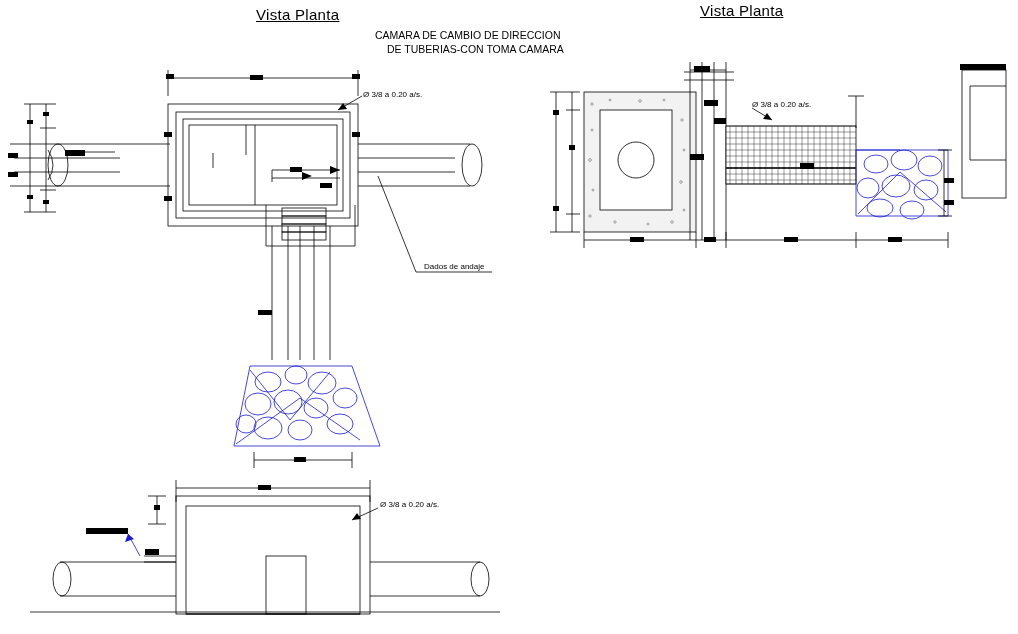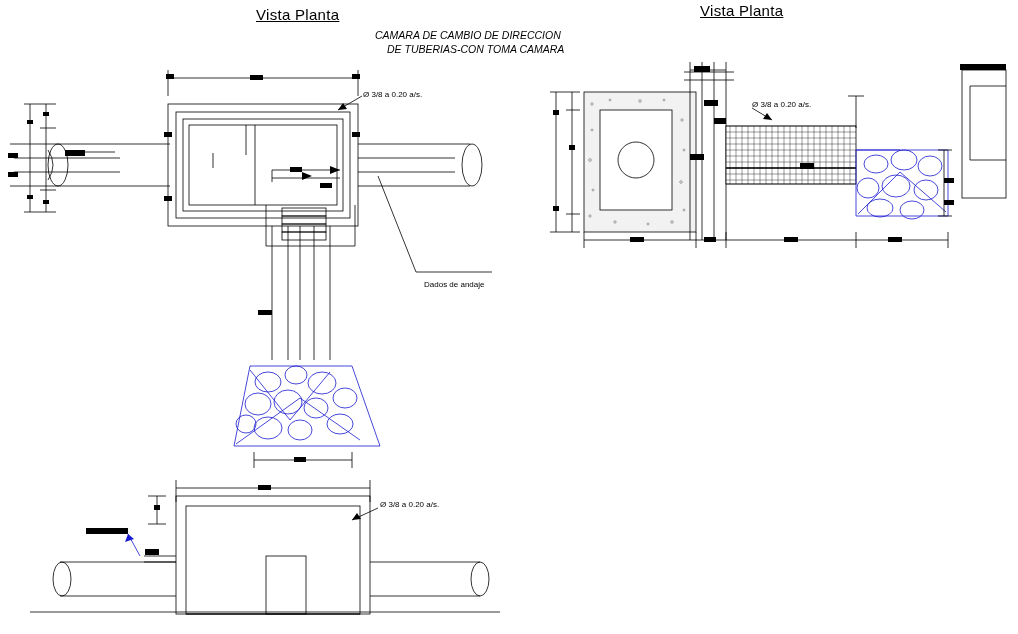--- a/index.html
+++ b/index.html
@@ -3,21 +3,21 @@
 <meta charset="utf-8">
 <style>
   html,body{margin:0;padding:0;background:#ffffff;}
   body{width:1018px;height:634px;position:relative;overflow:hidden;
        font-family:"Liberation Sans", sans-serif;color:#000;}
   .canvas{position:absolute;left:0;top:0;width:1018px;height:634px;}
   svg{position:absolute;left:0;top:0;width:1018px;height:634px;}
   .ttl{position:absolute;font-size:15px;letter-spacing:.3px;color:#000;
        font-family:"Liberation Sans", sans-serif;}
   .ttl.u{text-decoration:underline;}
-  .note{position:absolute;font-size:10.5px;font-style:italic;line-height:14px;
+  .note{position:absolute;font-size:10.5px;line-height:14px;
         font-family:"Liberation Sans", sans-serif;white-space:nowrap;}
   .lbl{position:absolute;font-size:8px;font-family:"Liberation Sans", sans-serif;
        white-space:nowrap;color:#000;text-align:right;}
 </style>
 </head>
 <body>
 
 <div class="canvas">
 
   <svg viewBox="0 0 1018 634">
@@ -281,17 +281,17 @@
     </g>
   </svg>
 
   <div class="ttl u" style="left:256px;top:6px;">Vista Planta</div>
   <div class="ttl u" style="left:700px;top:2px;">Vista Planta</div>
 
   <div class="note" style="left:375px;top:28px;">CAMARA DE CAMBIO DE DIRECCION</div>
   <div class="note" style="left:387px;top:42px;">DE TUBERIAS-CON TOMA CAMARA</div>
 
   <div class="lbl" style="left:363px;top:90px;">Ø 3/8 a 0.20 a/s.</div>
-  <div class="lbl" style="left:424px;top:280px;">Dados de andaje</div>
+  <div class="lbl" style="left:424px;top:262px;">Dados de andaje</div>
   <div class="lbl" style="left:752px;top:100px;">Ø 3/8 a 0.20 a/s.</div>
   <div class="lbl" style="left:380px;top:500px;">Ø 3/8 a 0.20 a/s.</div>
 
 </div>
 
 </body></html>

